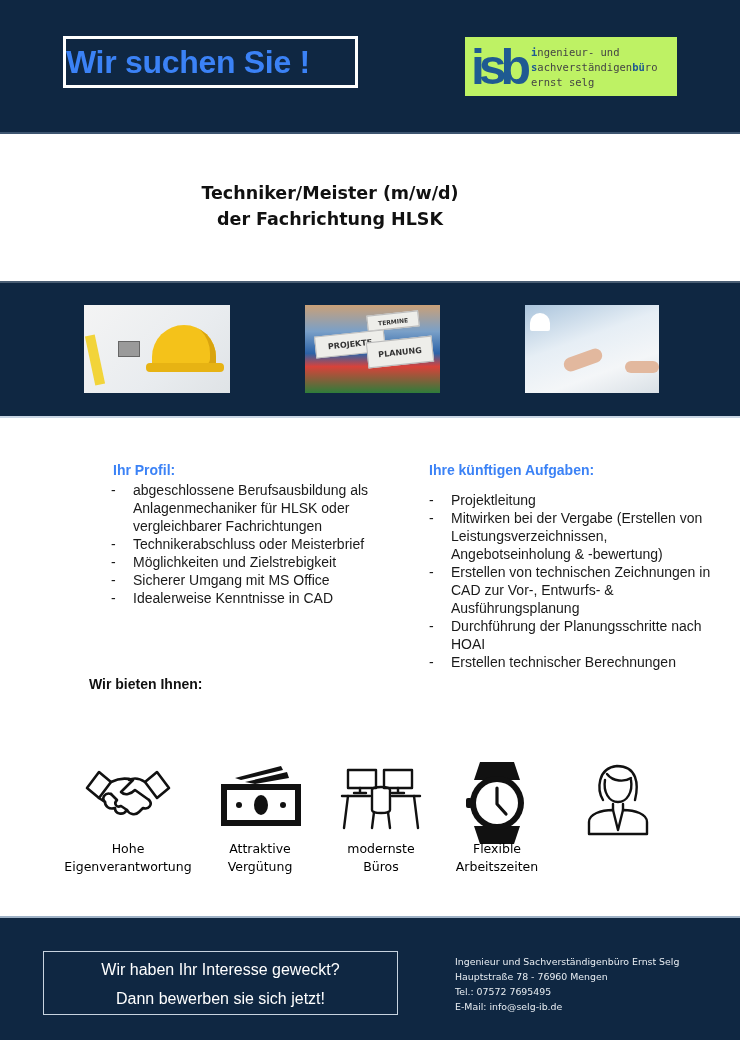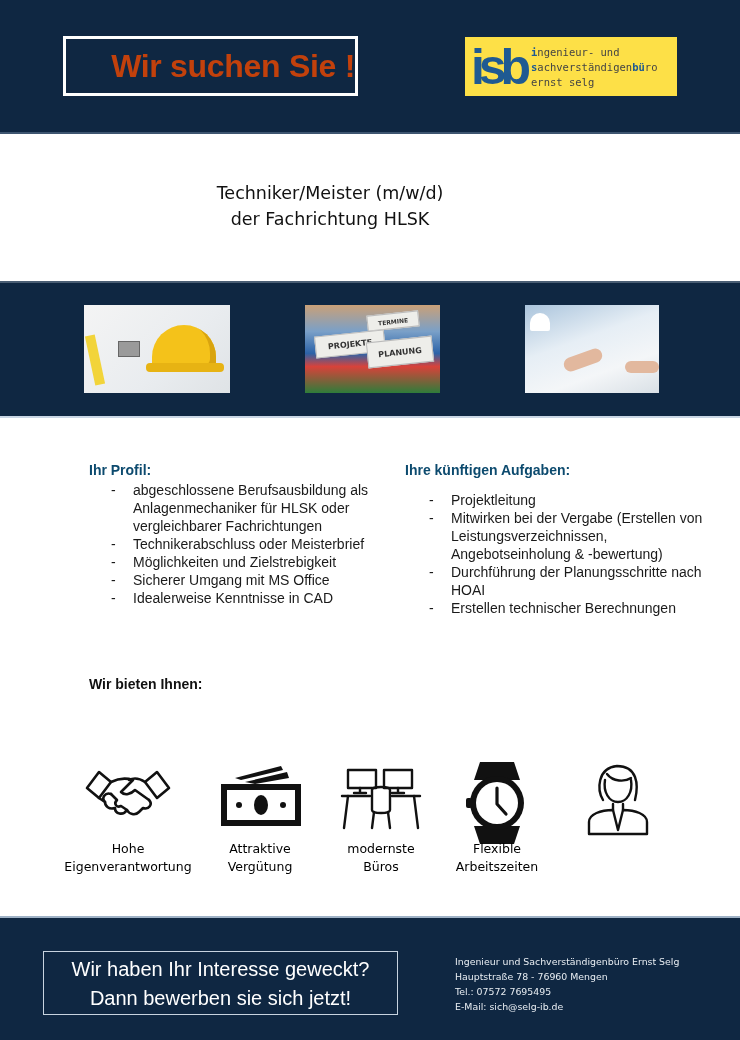--- a/index.html
+++ b/index.html
@@ -5,78 +5,78 @@
   * { box-sizing: border-box; margin: 0; padding: 0; }
   html, body { width: 740px; height: 1040px; background: #ffffff; overflow: hidden; }
   body { position: relative; font-family: "Liberation Sans", sans-serif; color: #111; }
 
   .band { position: absolute; left: 0; width: 740px; background: #0f2742; }
   .band-top { top: 0; height: 134px; border-bottom: 2px solid #3e5570; }
   .band-mid { top: 281px; height: 137px; border-top: 2px solid #4a5e74; border-bottom: 2px solid #c9d6e4; }
   .band-foot { top: 916px; height: 124px; border-top: 2px solid #9fb2c6; }
 
   .headline-box {
-    position: absolute; left: 63px; top: 36px; width: 295px; height: 60px;
-    border: 3px solid #ffffff; color: #c2410c;
-    display: flex; align-items: center; justify-content: flex-end;
+    position: absolute; left: 63px; top: 36px; width: 295px; height: 52px;
+    border: 3px solid #ffffff; color: #3b82f6;
+    display: flex; align-items: center; justify-content: flex-start;
     font-size: 32px; font-weight: bold; letter-spacing: -0.3px;
   }
 
   .logo {
     position: absolute; left: 465px; top: 37px; width: 212px; height: 59px;
-    background: #fde047; display: flex; align-items: center;
+    background: #bef264; display: flex; align-items: center;
   }
   .logo-mark {
     width: 66px; height: 59px; position: relative;
     font-family: "Liberation Sans", sans-serif; color: #1f5a92;
     font-size: 50px; font-weight: bold; letter-spacing: -6px;
     display: flex; align-items: center; justify-content: center;
     line-height: 1;
   }
   .logo-text { font-family: "DejaVu Sans Mono", monospace; font-size: 10.5px; line-height: 15px; color: #444; padding-top: 2px; }
   .logo-text .hl { color: #1f5a92; font-weight: bold; }
 
   .job-title {
     position: absolute; left: 0; top: 180px; width: 660px; text-align: center;
-    font-family: "DejaVu Sans", sans-serif; font-weight: normal; font-size: 17.5px; line-height: 26px; color: #111;
+    font-family: "DejaVu Sans", sans-serif; font-weight: bold; font-size: 17.5px; line-height: 26px; color: #111;
   }
 
   .photo { position: absolute; top: 305px; width: 146px; height: 88px; overflow: hidden; }
   .photo-1 { left: 84px; background: linear-gradient(135deg, #f4f4f4 0%, #e9ecef 60%, #dfe3e6 100%); }
   .photo-2 { left: 305px; width: 135px; background: linear-gradient(180deg, #c9a078 0%, #7aa0c8 30%, #2c63a8 55%, #d8423a 70%, #2e7d3a 100%); }
   .photo-3 { left: 525px; width: 134px; background: linear-gradient(160deg, #aac4dc 0%, #e6eef5 40%, #f4f6f8 70%, #d9e0e6 100%); }
 
   .helmet { position: absolute; left: 68px; top: 20px; width: 64px; height: 44px; background: #f4c21a; border-radius: 34px 34px 6px 6px; box-shadow: inset -6px -4px 0 #d9a40f; }
   .helmet-brim { position: absolute; left: 62px; top: 58px; width: 78px; height: 9px; background: #e7b313; border-radius: 4px; }
   .ruler { position: absolute; left: 6px; top: 30px; width: 10px; height: 50px; background: #f2d43a; transform: rotate(-12deg); }
   .calc { position: absolute; left: 34px; top: 36px; width: 22px; height: 16px; background: #9a9a9a; border: 1px solid #666; }
   .tab { position: absolute; background: #eeeeea; border: 1px solid #bbb; font-family: "DejaVu Sans", sans-serif; font-weight: bold; color: #333; font-size: 8px; display: flex; align-items: center; justify-content: center; transform: rotate(-6deg); }
   .tab-termine { left: 62px; top: 8px; width: 52px; height: 16px; font-size: 6px; }
   .tab-projekte { left: 10px; top: 28px; width: 70px; height: 22px; }
   .tab-planung { left: 62px; top: 34px; width: 66px; height: 26px; }
   .hand { position: absolute; background: #e2b89e; border-radius: 10px; }
 
-  .col-title { position: absolute; font-weight: bold; font-size: 14px; color: #0c4a6e; }
+  .col-title { position: absolute; font-weight: bold; font-size: 14px; color: #3b82f6; margin-left: 24px; }
   .list { position: absolute; list-style: none; font-size: 14px; line-height: 18px; color: #1a1a1a; }
   .list li { position: relative; padding-left: 0; }
   .list li::before { content: "-"; position: absolute; left: -22px; }
   .list-left { left: 133px; top: 481px; width: 250px; }
   .list-right { left: 451px; top: 491px; width: 260px; }
 
   .offer-title { position: absolute; left: 89px; top: 676px; font-weight: bold; font-size: 14px; }
 
   .benefit { position: absolute; top: 760px; width: 140px; text-align: center; }
   .benefit svg { display: block; margin: 0 auto; }
   .benefit-label { font-family: "DejaVu Sans", sans-serif; font-size: 12.5px; line-height: 18px; color: #000000; margin-top: 10px; }
   .b1 { left: 58px; } .b2 { left: 190px; } .b3 { left: 311px; } .b4 { left: 427px; } .b5 { left: 548px; }
 
   .cta-box {
     position: absolute; left: 43px; top: 951px; width: 355px; height: 64px;
     border: 1.5px solid #c7d3df; color: #fff; text-align: center;
-    font-size: 20px; line-height: 29px; padding-top: 3px;
+    font-size: 16px; line-height: 29px; padding-top: 3px;
   }
   .contact { position: absolute; left: 455px; top: 954px; color: #e8edf2; font-family: "DejaVu Sans", sans-serif; font-size: 9.4px; line-height: 15px; }
 </style>
 </head>
 <body>
 
 <div class="band band-top"></div>
 <div class="headline-box">
   <span>Wir suchen Sie !</span>
 </div>
@@ -118,20 +118,21 @@
   <li>Technikerabschluss oder Meisterbrief</li>
   <li>Möglichkeiten und Zielstrebigkeit</li>
   <li>Sicherer Umgang mit MS Office</li>
   <li>Idealerweise Kenntnisse in CAD</li>
 </ul>
 
 <div class="col-title" style="left:405px;top:462px;">Ihre künftigen Aufgaben:</div>
 <ul class="list list-right">
   <li>Projektleitung</li>
   <li>Mitwirken bei der Vergabe (Erstellen von Leistungsverzeichnissen, Angebotseinholung &amp; -bewertung)</li>
+  <li>Erstellen von technischen Zeichnungen in CAD zur Vor-, Entwurfs- &amp; Ausführungsplanung</li>
   <li>Durchführung der Planungsschritte nach HOAI</li>
   <li>Erstellen technischer Berechnungen</li>
 </ul>
 
 <div class="offer-title">Wir bieten Ihnen:</div>
 
 <div class="benefit b1">
   <svg width="90" height="70" viewBox="0 0 90 70" fill="none" stroke="#111" stroke-width="2.6" stroke-linejoin="round" stroke-linecap="round">
     <path d="M4 28 L16 12 L28 22 L16 38 Z"></path>
     <path d="M86 28 L74 12 L62 22 L74 38 Z"></path>
@@ -206,14 +207,14 @@
 
 <div class="band band-foot"></div>
 <div class="cta-box">
   <div>Wir haben Ihr Interesse geweckt?</div>
   <div>Dann bewerben sie sich jetzt!</div>
 </div>
 <div class="contact">
   <div>Ingenieur und Sachverständigenbüro Ernst Selg</div>
   <div>Hauptstraße 78 - 76960 Mengen</div>
   <div>Tel.: 07572 7695495</div>
-  <div>E-Mail: sich@selg-ib.de</div>
+  <div>E-Mail: info@selg-ib.de</div>
 </div>
 
 </body></html>

